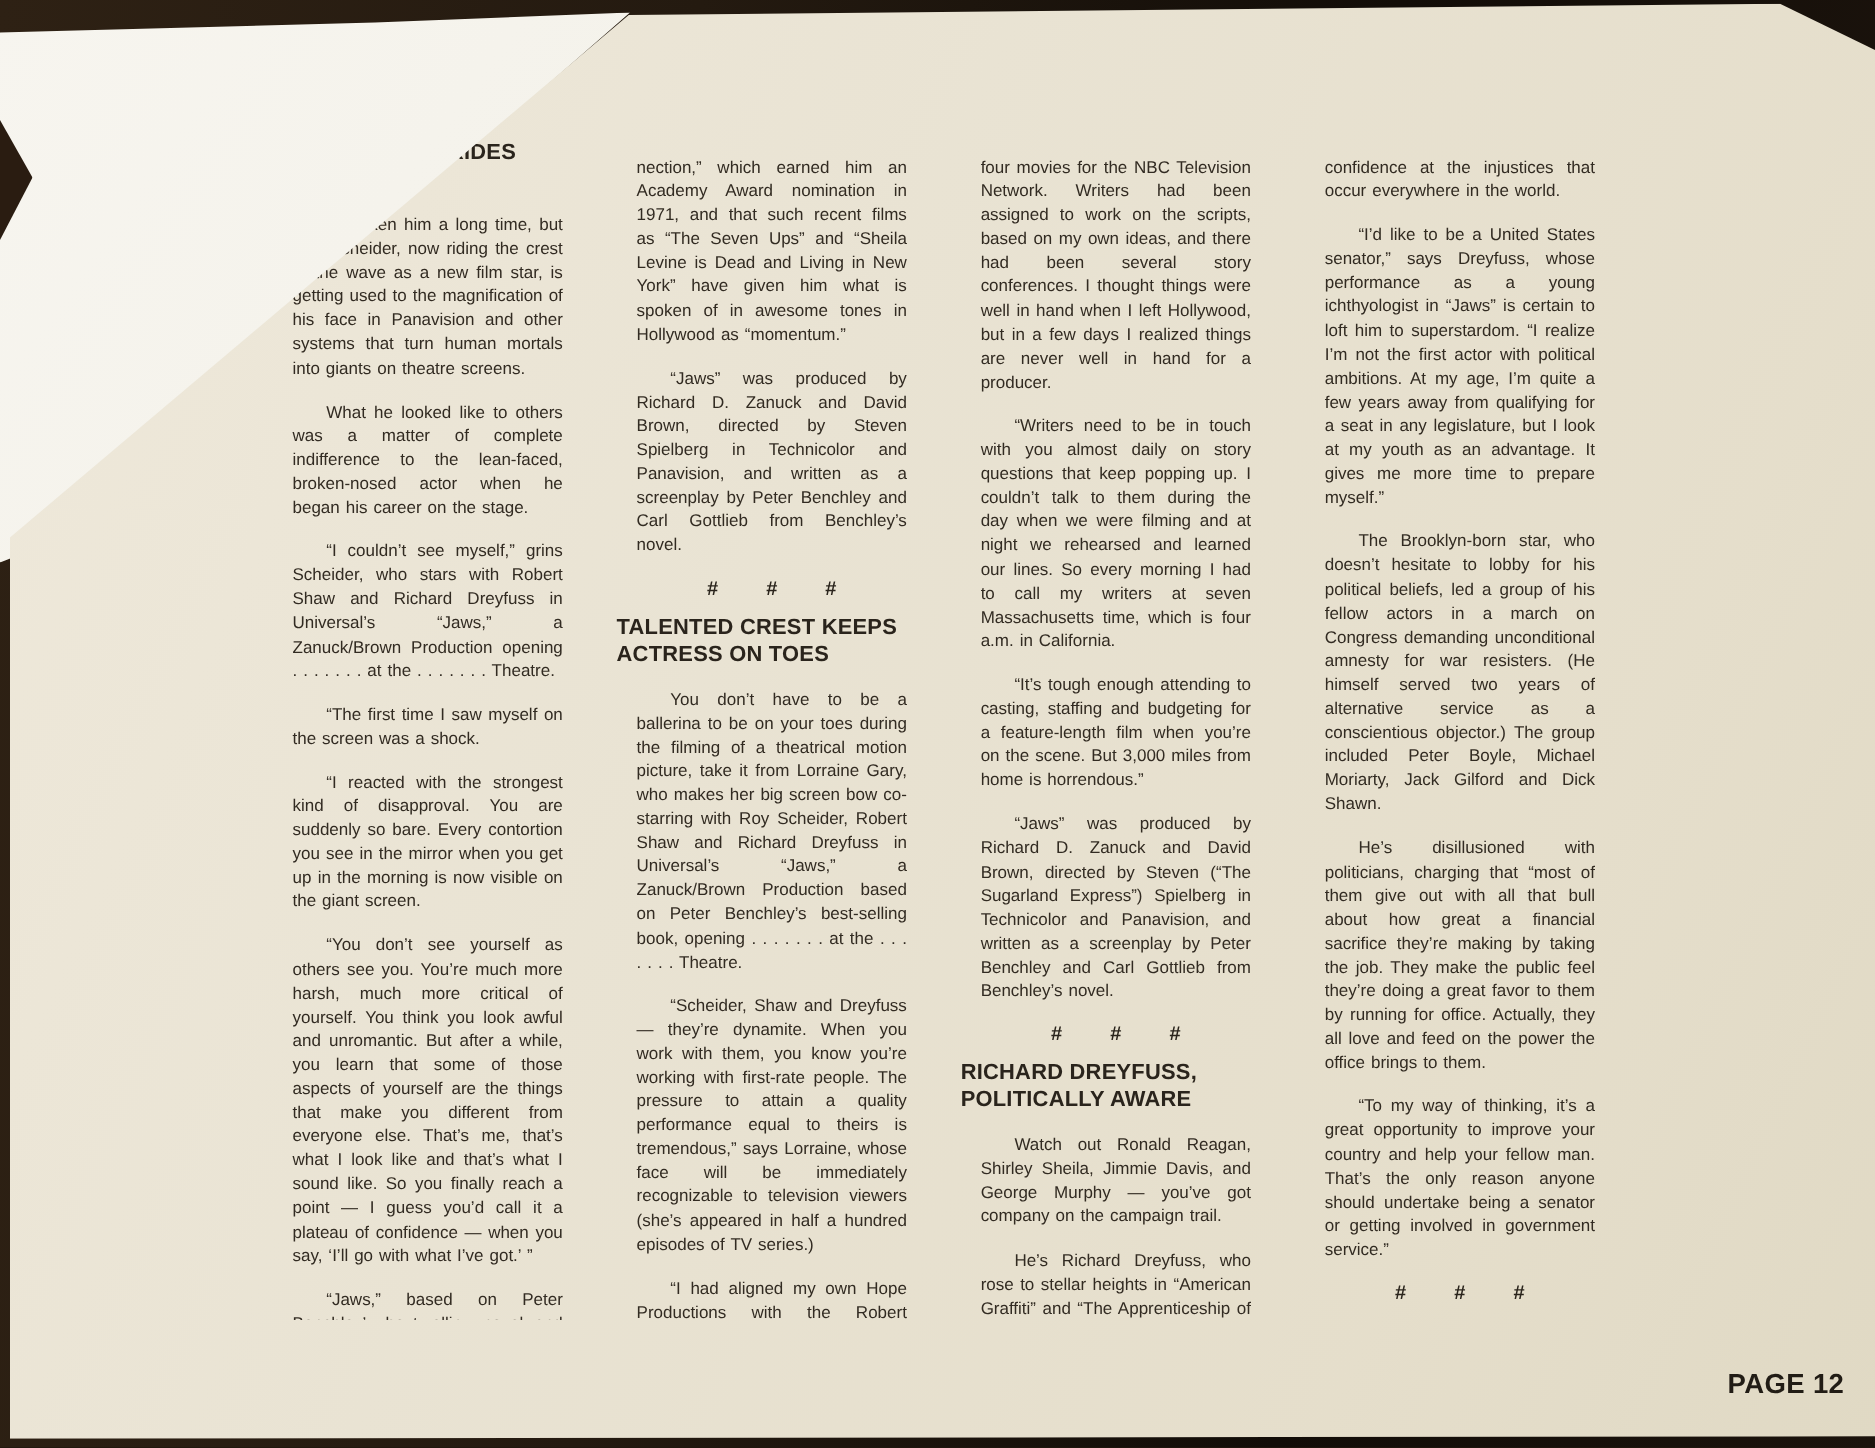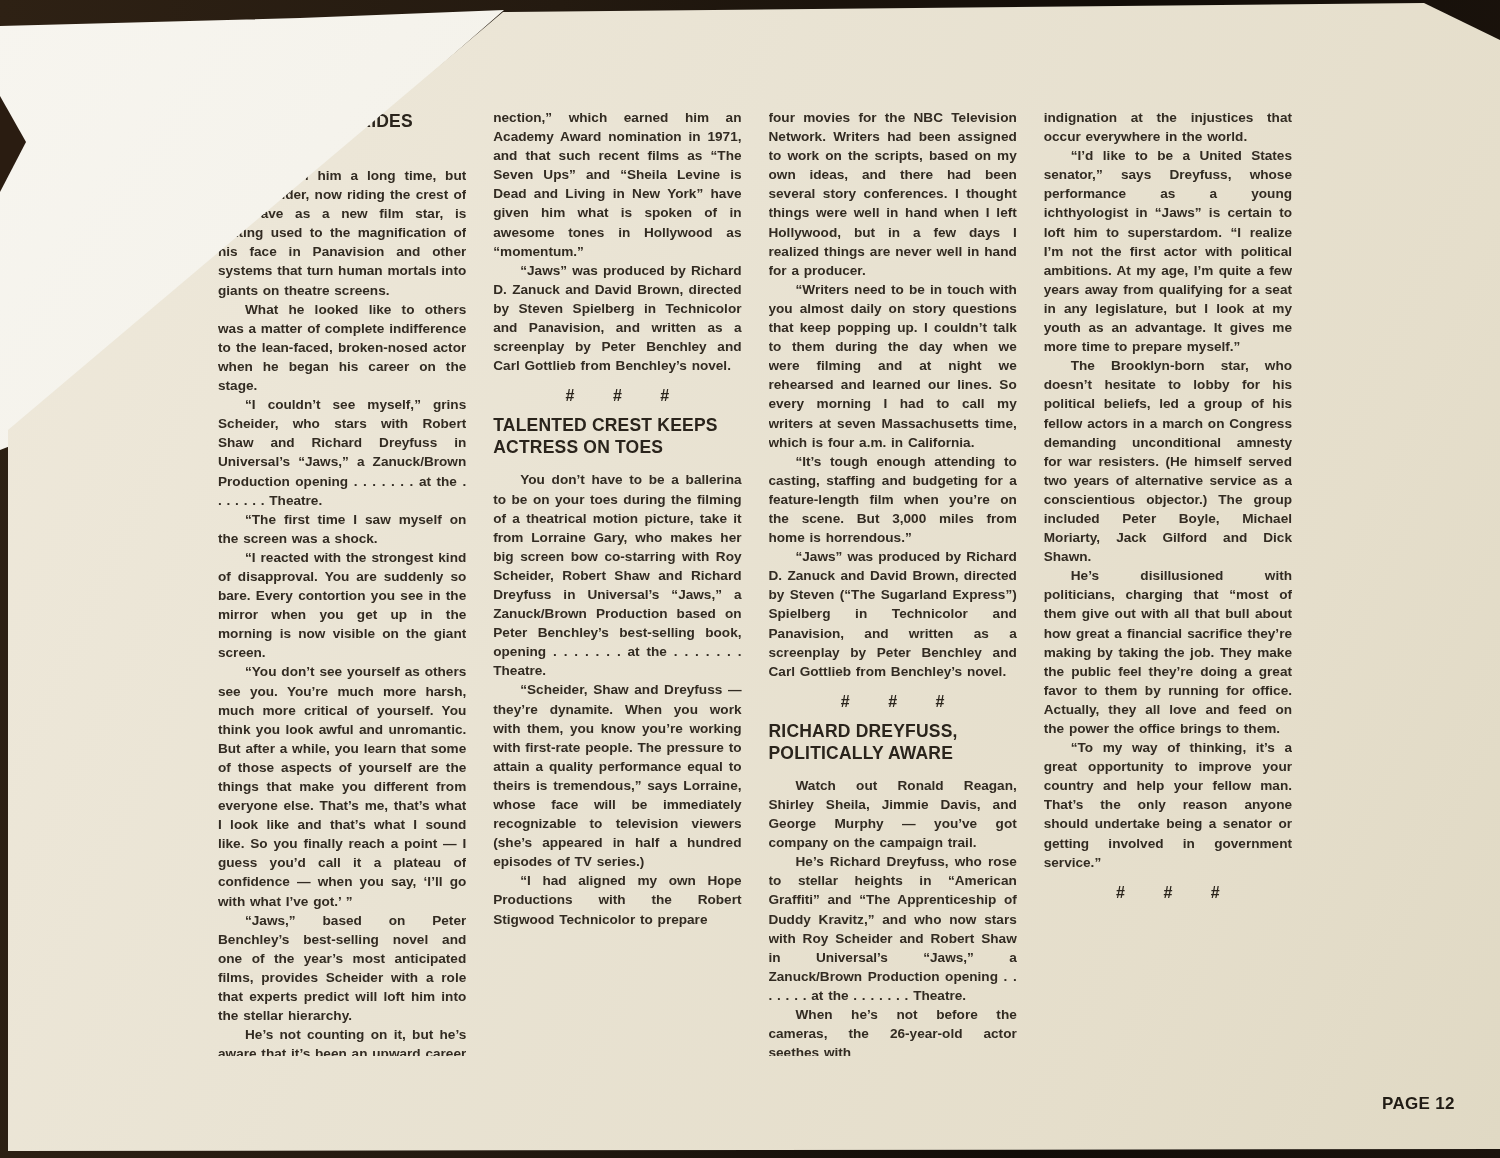--- a/index.html
+++ b/index.html
@@ -38,29 +38,29 @@
   .columns{
     position:absolute;left:218px;top:108px;width:1074px;height:948px;
     display:grid;grid-template-columns:repeat(4,1fr);column-gap:27px;
     font-size:13.6px;line-height:19.1px;color:#322b22;
   }
   .col{overflow:hidden;}
   .blk-heading{
     font-size:17.5px;line-height:22px;font-weight:700;
     letter-spacing:.2px;margin:2px 0 12px;color:#2a241c;
   }
-  .blk-para{text-align:justify;text-indent:27px;margin:0;word-spacing:1px;font-weight:bold;}
+  .blk-para{text-align:justify;text-indent:27px;margin:16px;word-spacing:1px;}
   .blk-para.noindent{text-indent:0;}
   .blk-marks{
     text-align:center;font-weight:700;font-size:16px;
     word-spacing:34px;margin:11px 0 9px;color:#2a241c;
   }
   .page-number{
     position:absolute;left:1382px;top:1094px;
-    font-weight:700;font-size:17px;letter-spacing:.3px;color:#211c15;
+    font-weight:700;font-size:22px;letter-spacing:.3px;color:#211c15;
   }
 </style>
 </head>
 <body>
 
 <div class="scene">
   <div class="under-sheet"></div>
   <div class="left-wedge"></div>
   <div class="page">
     <div class="badge">PUBLICITY</div>
@@ -90,21 +90,21 @@
           <div class="blk-para">“Writers need to be in touch with you almost daily on story questions that keep popping up. I couldn’t talk to them during the day when we were filming and at night we rehearsed and learned our lines. So every morning I had to call my writers at seven Massachusetts time, which is four a.m. in California.</div>
           <div class="blk-para">“It’s tough enough attending to casting, staffing and budgeting for a feature-length film when you’re on the scene. But 3,000 miles from home is horrendous.”</div>
           <div class="blk-para">“Jaws” was produced by Richard D. Zanuck and David Brown, directed by Steven (“The Sugarland Express”) Spielberg in Technicolor and Panavision, and written as a screenplay by Peter Benchley and Carl Gottlieb from Benchley’s novel.</div>
           <div class="blk-marks"># # #</div>
           <div class="blk-heading">RICHARD DREYFUSS, POLITICALLY AWARE</div>
           <div class="blk-para">Watch out Ronald Reagan, Shirley Sheila, Jimmie Davis, and George Murphy — you’ve got company on the campaign trail.</div>
           <div class="blk-para">He’s Richard Dreyfuss, who rose to stellar heights in “American Graffiti” and “The Apprenticeship of Duddy Kravitz,” and who now stars with Roy Scheider and Robert Shaw in Universal’s “Jaws,” a Zanuck/Brown Production opening . . . . . . . at the . . . . . . . Theatre.</div>
           <div class="blk-para">When he’s not before the cameras, the 26-year-old actor seethes with</div>
         </div>
       <div class="col">
-          <div class="blk-para noindent">indignation at the injustices that occur everywhere in the world.</div>
+          <div class="blk-para noindent">confidence at the injustices that occur everywhere in the world.</div>
           <div class="blk-para">“I’d like to be a United States senator,” says Dreyfuss, whose performance as a young ichthyologist in “Jaws” is certain to loft him to superstardom. “I realize I’m not the first actor with political ambitions. At my age, I’m quite a few years away from qualifying for a seat in any legislature, but I look at my youth as an advantage. It gives me more time to prepare myself.”</div>
           <div class="blk-para">The Brooklyn-born star, who doesn’t hesitate to lobby for his political beliefs, led a group of his fellow actors in a march on Congress demanding unconditional amnesty for war resisters. (He himself served two years of alternative service as a conscientious objector.) The group included Peter Boyle, Michael Moriarty, Jack Gilford and Dick Shawn.</div>
           <div class="blk-para">He’s disillusioned with politicians, charging that “most of them give out with all that bull about how great a financial sacrifice they’re making by taking the job. They make the public feel they’re doing a great favor to them by running for office. Actually, they all love and feed on the power the office brings to them.</div>
           <div class="blk-para">“To my way of thinking, it’s a great opportunity to improve your country and help your fellow man. That’s the only reason anyone should undertake being a senator or getting involved in government service.”</div>
           <div class="blk-marks"># # #</div>
         </div>
     </div>
     <div class="page-number">PAGE 12</div>
   </div>
 </div>

